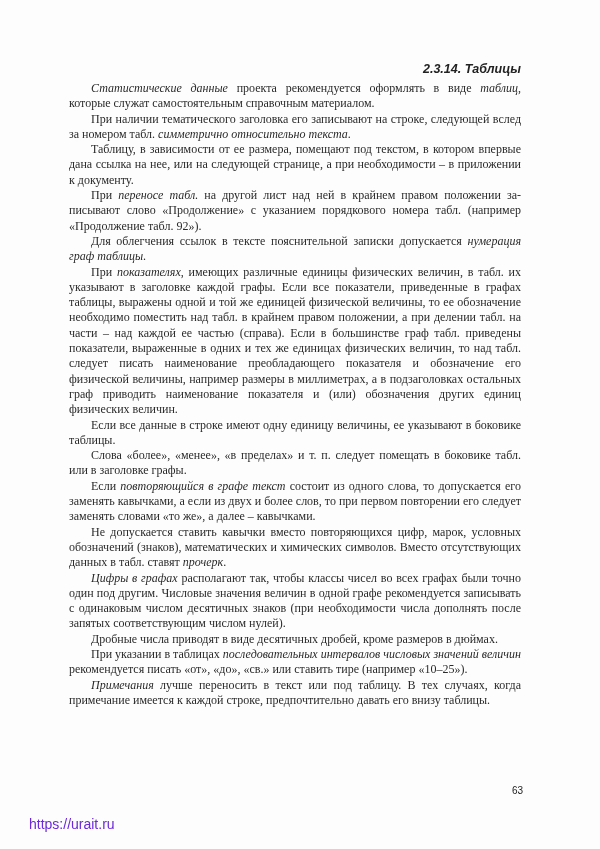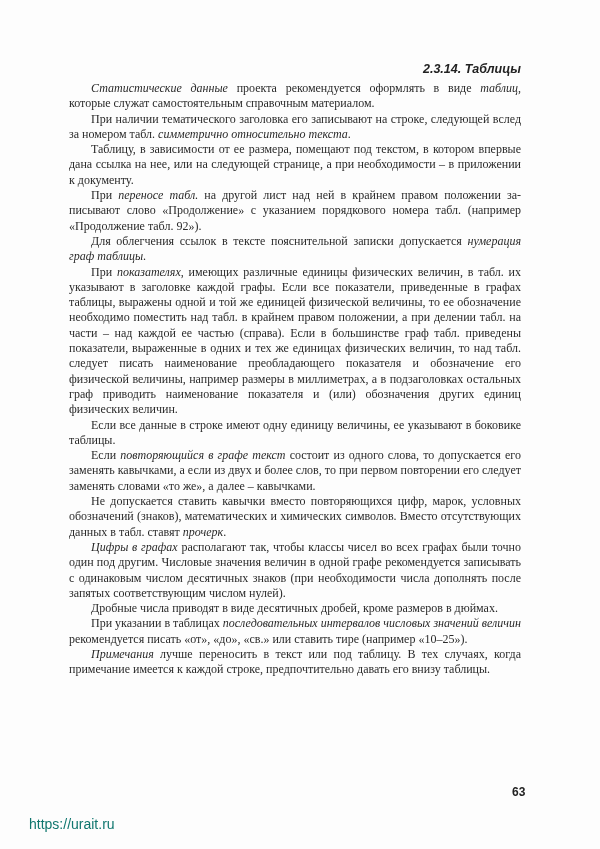--- a/index.html
+++ b/index.html
@@ -12,40 +12,41 @@
     font-family: "Liberation Sans", "DejaVu Sans", sans-serif; font-weight: bold; font-style: italic;
     font-size: 12.5px; text-align: right; margin: 0 0 5px 0; letter-spacing: 0; color: #222;
   }
   .para {
     font-size: 12px; line-height: 15.3px; text-align: justify; text-indent: 22px; margin: 0;
     hyphens: manual;
   }
   .para i { font-style: italic; }
   .pagenum {
     position: absolute; left: 512px; top: 785px; font-family: "Liberation Sans", "DejaVu Sans", sans-serif;
-    font-weight: bold; font-size: 12px; color: #222;
+    font-weight: normal; font-size: 10px; color: #222;
   }
   .watermark {
     position: absolute; left: 29px; top: 816px; font-family: "Liberation Sans", "DejaVu Sans", sans-serif;
-    font-size: 14px; color: #0f766e;
+    font-size: 14px; color: #6d28d9;
   }
 </style>
 </head>
 <body>
 
 <div class="page">
   <h3 class="title">2.3.14. Таблицы</h3>
   <div id="body-text">
       <p class="para"><i>Статистические данные</i><span> проекта рекомендуется оформлять в виде </span><i>таблиц</i><span>, которые служат самостоятельным справочным материалом.</span></p>
       <p class="para"><span>При наличии тематического заголовка его записывают на строке, следующей вслед за номером табл. </span><i>симметрично относительно текста</i><span>.</span></p>
       <p class="para"><span>Таблицу, в зависимости от ее размера, помещают под текстом, в котором впервые дана ссылка на нее, или на следующей странице, а при необходимости – в приложении к документу.</span></p>
       <p class="para"><span>При </span><i>переносе табл.</i><span> на другой лист над ней в крайнем правом положении за­писывают слово «Продолжение» с указанием порядкового номера табл. (например «Продолжение табл. 92»).</span></p>
       <p class="para"><span>Для облегчения ссылок в тексте пояснительной записки допускается </span><i>нумера­ция граф таблицы</i><span>.</span></p>
       <p class="para"><span>При </span><i>показателях</i><span>, имеющих различные единицы физических величин, в табл. их указывают в заголовке каждой графы. Если все показатели, приведенные в гра­фах таблицы, выражены одной и той же единицей физической величины, то ее обо­значение необходимо поместить над табл. в крайнем правом положении, а при де­лении табл. на части – над каждой ее частью (справа). Если в большинстве граф табл. приведены показатели, выраженные в одних и тех же единицах физических величин, то над табл. следует писать наименование преобладающего показателя и обозначение его физической величины, например размеры в миллиметрах, а в под­заголовках остальных граф приводить наименование показателя и (или) обозначе­ния других единиц физических величин.</span></p>
       <p class="para"><span>Если все данные в строке имеют одну единицу величины, ее указывают в бо­ковике таблицы.</span></p>
+      <p class="para"><span>Слова «более», «менее», «в пределах» и т. п. следует помещать в боковике табл. или в заголовке графы.</span></p>
       <p class="para"><span>Если </span><i>повторяющийся в графе текст</i><span> состоит из одного слова, то допускается его заменять кавычками, а если из двух и более слов, то при первом повторении его следует заменять словами «то же», а далее – кавычками.</span></p>
       <p class="para"><span>Не допускается ставить кавычки вместо повторяющихся цифр, марок, услов­ных обозначений (знаков), математических и химических символов. Вместо отсут­ствующих данных в табл. ставят </span><i>прочерк</i><span>.</span></p>
       <p class="para"><i>Цифры в графах</i><span> располагают так, чтобы классы чисел во всех графах были точно один под другим. Числовые значения величин в одной графе рекомендуется записывать с одинаковым числом десятичных знаков (при необходимости числа до­полнять после запятых соответствующим числом нулей).</span></p>
       <p class="para"><span>Дробные числа приводят в виде десятичных дробей, кроме размеров в дюймах.</span></p>
       <p class="para"><span>При указании в таблицах </span><i>последовательных интервалов числовых значений ве­личин</i><span> рекомендуется писать «от», «до», «св.» или ставить тире (например «10–25»).</span></p>
       <p class="para"><i>Примечания</i><span> лучше переносить в текст или под таблицу. В тех случаях, когда примечание имеется к каждой строке, предпочтительно давать его внизу таблицы.</span></p>
     </div>
 </div>
 
 <div class="pagenum">63</div>

